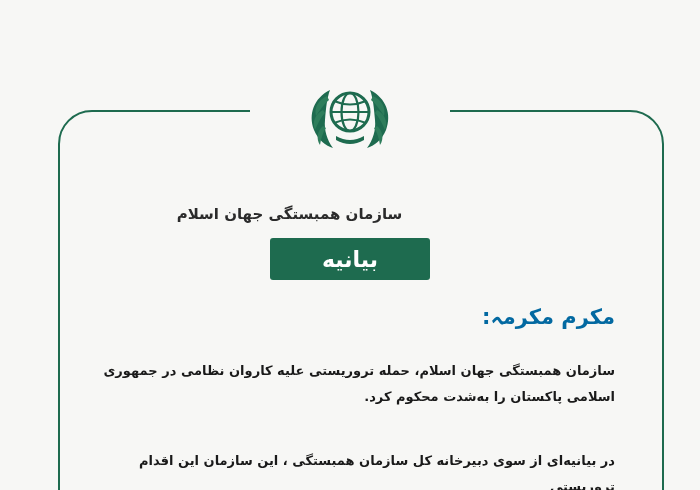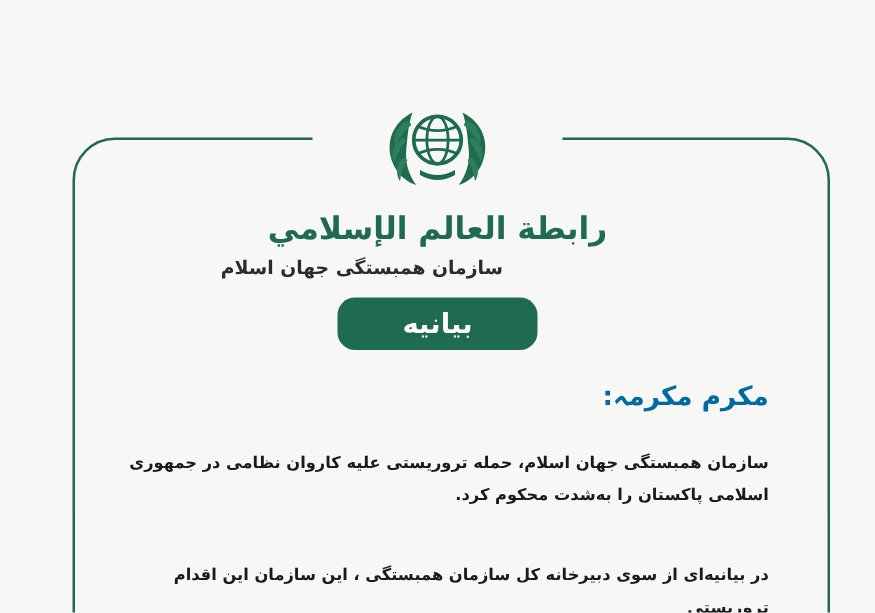--- a/index.html
+++ b/index.html
@@ -77,21 +77,21 @@
     direction: rtl;
   }
   .badge {
     position: absolute;
     left: 270px;
     top: 238px;
     width: 160px;
     height: 42px;
     background: #1e6b4f;
     color: #ffffff;
-    border-radius: 14px;
+    border-radius: 3px;
     display: flex;
     align-items: center;
     justify-content: center;
     font-size: 22px;
     font-weight: bold;
     direction: rtl;
     letter-spacing: 1px;
   }
   .salutation {
     position: absolute;
@@ -144,21 +144,20 @@
         <ellipse cx="50" cy="34" rx="8.5" ry="19" fill="none" stroke="#1e6b4f" stroke-width="2.2"></ellipse>
         <line x1="31" y1="34" x2="69" y2="34" stroke="#1e6b4f" stroke-width="2.2"></line>
         <path d="M34 23 Q50 30 66 23" fill="none" stroke="#1e6b4f" stroke-width="2"></path>
         <path d="M34 45 Q50 38 66 45" fill="none" stroke="#1e6b4f" stroke-width="2"></path>
 
         <path d="M36 58 Q50 66 64 58 L64 62 Q50 70 36 62 Z"></path>
       </g>
     </svg>
   </div>
 
-  <div class="org-arabic">رابطة العالم الإسلامي</div>
   <div class="org-persian">سازمان همبستگی جهان اسلام</div>
 
   <div class="badge">بیانیه</div>
 
   <div class="salutation">مکرم مکرمہ:</div>
 
   <div class="body-text para1">سازمان همبستگی جهان اسلام، حمله تروریستی علیه کاروان نظامی در جمهوری اسلامی پاکستان را به‌شدت محکوم کرد.</div>
   <div class="body-text para2">در بیانیه‌ای از سوی دبیرخانه کل سازمان همبستگی ، این سازمان این اقدام تروریستی</div>
 
 </div>

